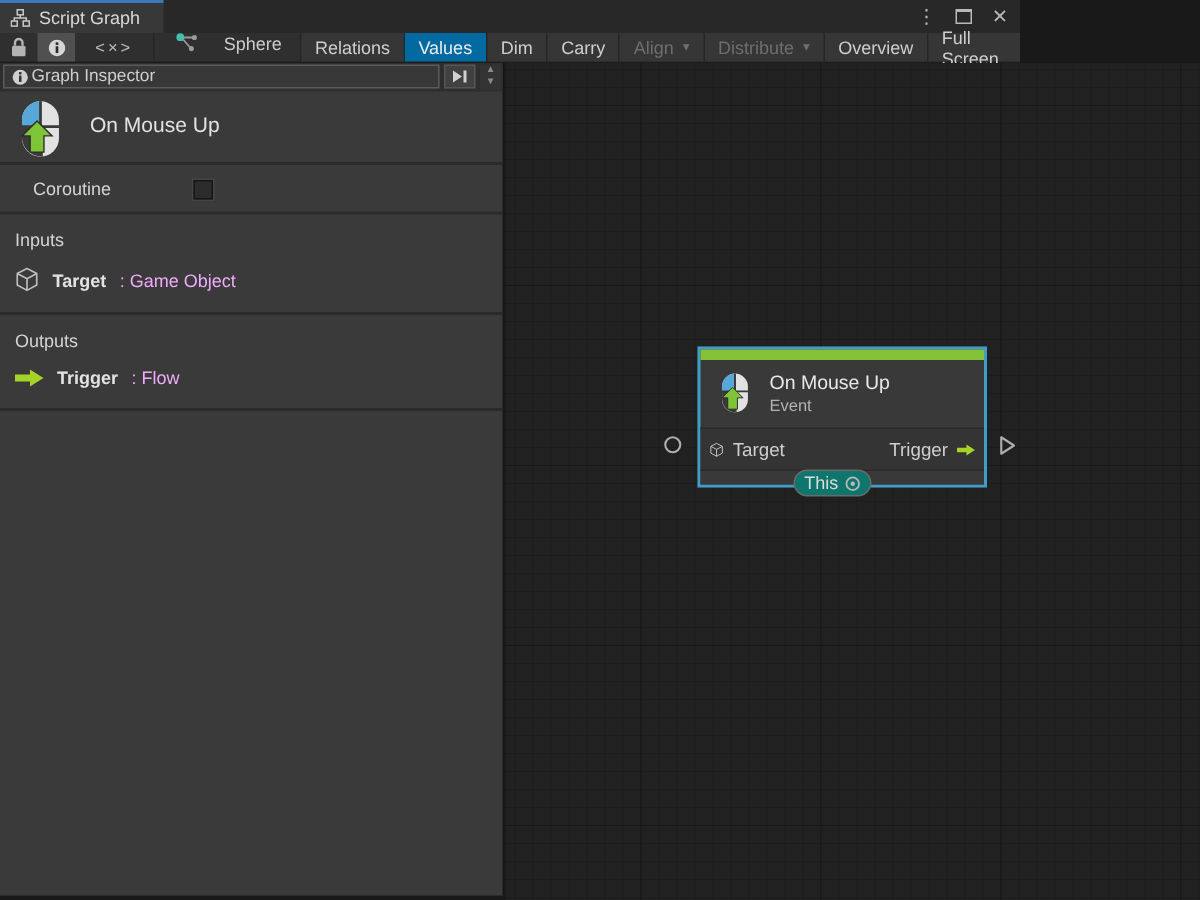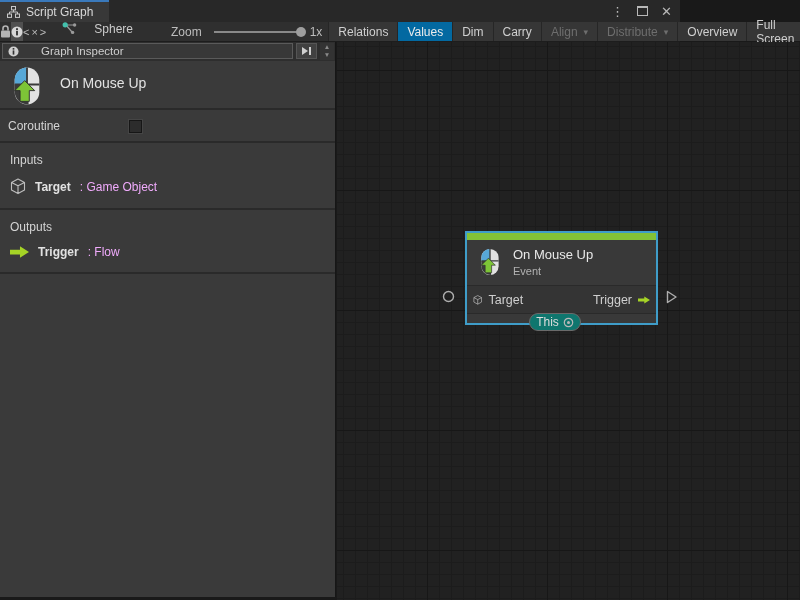--- a/index.html
+++ b/index.html
@@ -33,28 +33,28 @@
   .tb-seg { display:flex; align-items:center; padding:0 9px; background:#363636; border-left:1px solid #262626; color:#cfcfcf; }
   .tb-seg.active { background:#0369a1; color:#ececec; }
   .tb-seg.disabled { color:#6e6e6e; }
   .tb-seg.dd::after { content:"▾"; margin-left:6px; font-size:9px; }
 
   
   .inspector { position:absolute; left:0; top:42px; width:336px; height:555px; background:#3a3a3a;
     border-right:1px solid #161616; color:#d4d4d4; }
   .gi-header { height:19px; background:#2e2e2e; display:flex; align-items:center; padding:1px 1px 2px 2px; gap:3px; }
   .gi-box { flex:1; height:16px; border:1px solid #5a5a5a; background:#383838; display:flex; align-items:center;
-    gap:22px; padding:0 5px; font-size:11.5px; color:#cfcfcf; }
+    gap:2px; padding:0 5px; font-size:11.5px; color:#cfcfcf; }
   .dock-btn { width:21px; height:16px; background:#414141; border:1px solid #555; display:flex; align-items:center; justify-content:center; }
   .stepper { width:14px; height:17px; display:flex; flex-direction:column; align-items:center; justify-content:center;
     color:#8a8a8a; font-size:6.5px; line-height:8px; background:#333; }
   .title-section { height:49px; border-bottom:2px solid #2a2a2a; display:flex; align-items:flex-start; gap:14px; padding:5px 0 0 8px; }
   .title-section .node-title { margin-top:9px; font-size:14px; color:#e2e2e2; }
   .coroutine-row { height:33px; border-bottom:2px solid #2a2a2a; position:relative; display:flex; align-items:center;
-    padding-left:8px; font-size:12px; color:#d4d4d4; }
+    padding-left:22px; font-size:12px; color:#d4d4d4; }
   .checkbox { position:absolute; left:129px; top:10px; width:13px; height:13px; background:#2c2c2c;
     border:1px solid #161616; box-shadow:0 0 0 1px #454545; }
   .io-section { border-bottom:2px solid #2a2a2a; padding:10px 10px 13px 10px; }
   .io-heading { font-size:12px; color:#d4d4d4; margin-bottom:11px; }
   .io-row { display:flex; align-items:center; gap:9px; font-size:12px; }
   .io-name { font-weight:bold; color:#e2e2e2; }
   .io-type { color:#f0abfc; }
 
   
   .graph { position:absolute; left:337px; top:42px; width:463px; height:558px; background-color:#212121;
@@ -122,27 +122,20 @@
     <div class="tb-sep"></div>
     <div class="tb-graphref">
       <svg width="15" height="13" viewBox="0 0 15 13">
         <path d="M4 3 L12 3 M4 3 L10 10" stroke="#9a9a9a" stroke-width="1.2" fill="none"></path>
         <circle cx="3.2" cy="2.8" r="2.6" fill="#43c0ac"></circle>
         <circle cx="12.6" cy="3" r="1.7" fill="#9a9a9a"></circle>
         <circle cx="10.6" cy="10.4" r="1.7" fill="#9a9a9a"></circle>
       </svg>
       <span>Sphere</span>
     </div>
-    <div class="zoom-group">
-      <span class="zoom-label">Zoom</span>
-      <span class="zoom-track">
-        <span class="zoom-thumb"></span>
-      </span>
-      <span class="zoom-value">1x</span>
-    </div>
     <div class="tb-right">
       <div class="tb-seg">Relations</div>
       <div class="tb-seg active">Values</div>
       <div class="tb-seg">Dim</div>
       <div class="tb-seg">Carry</div>
       <div class="tb-seg disabled dd">Align</div>
       <div class="tb-seg disabled dd">Distribute</div>
       <div class="tb-seg">Overview</div>
       <div class="tb-seg">Full Screen</div>
     </div>

